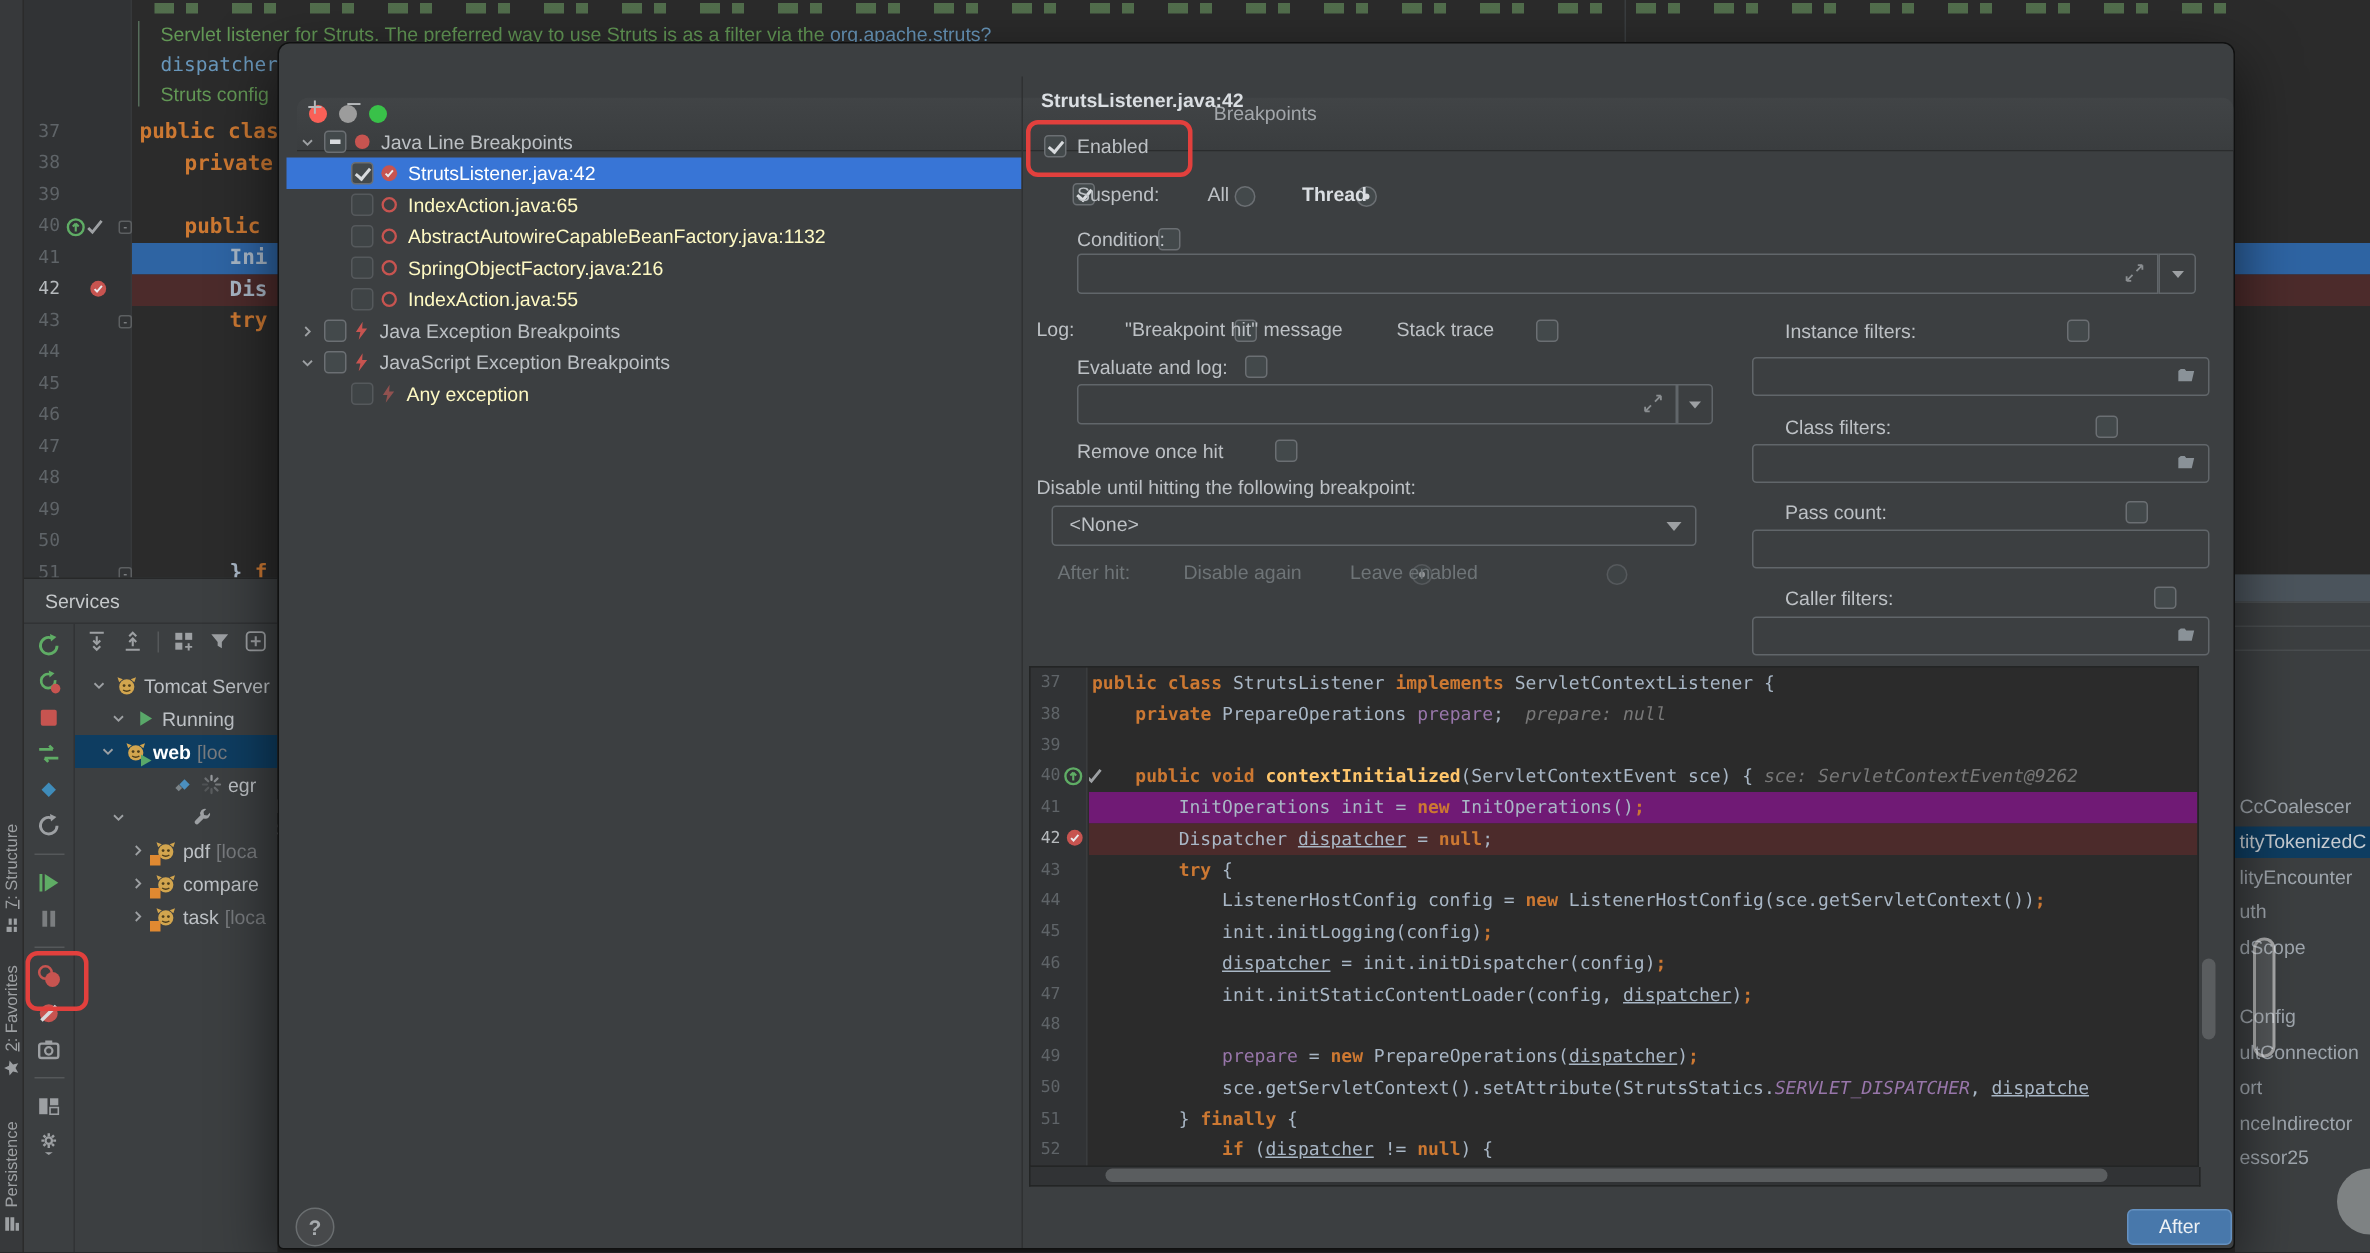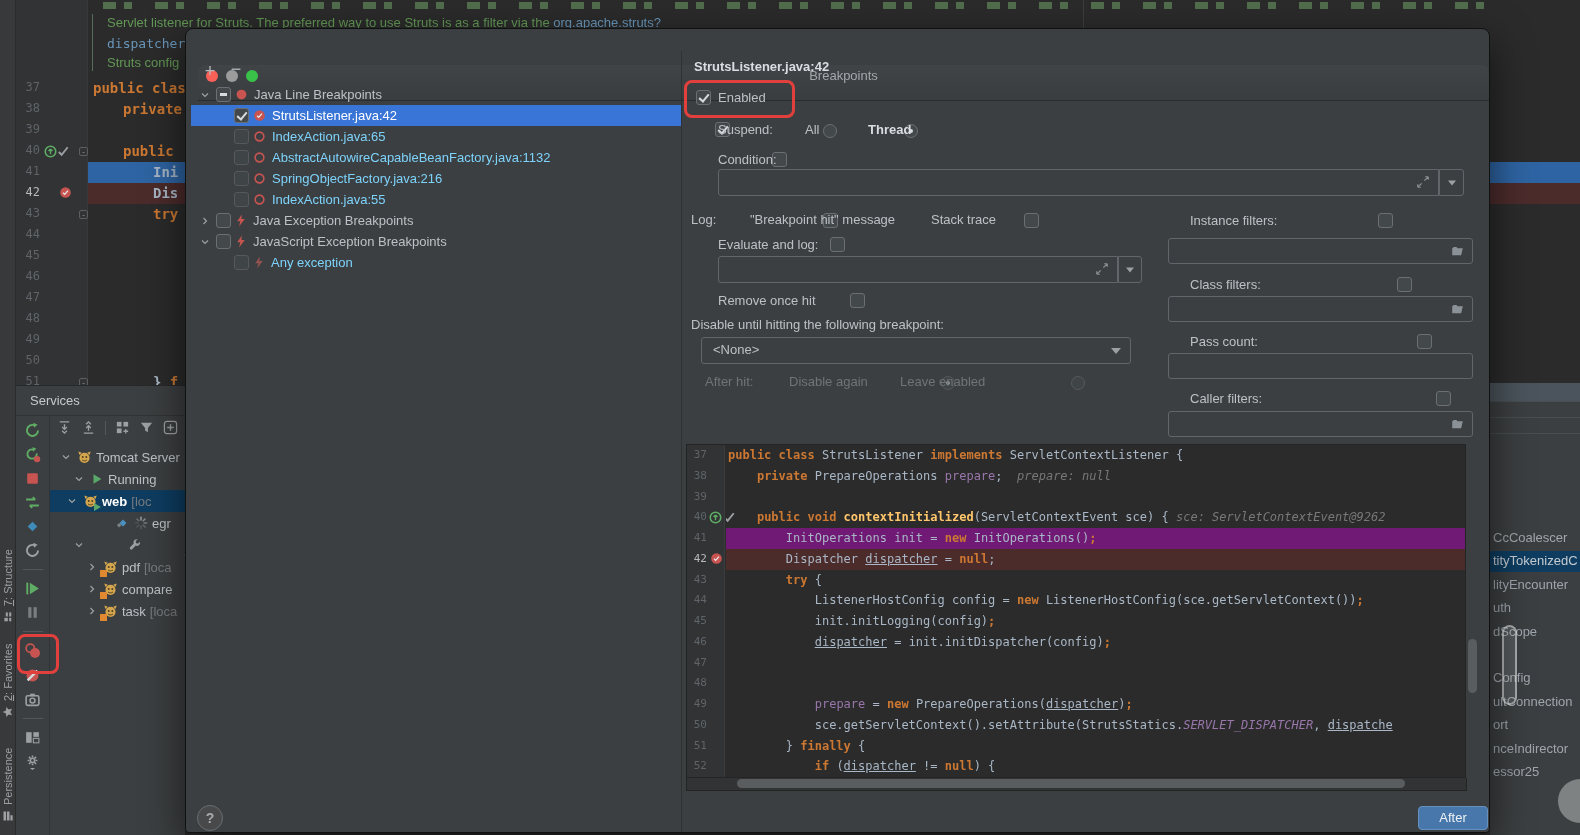--- a/index.html
+++ b/index.html
@@ -43,21 +43,21 @@
               background:linear-gradient(#414446,#3a3d3f); border-bottom:1px solid #2a2c2d;
               border-radius:8px 8px 0 0;margin-top:36px; }
   .light { position:absolute; top:5px; width:12px; height:12px; border-radius:50%; }
   #dlg-title { position:absolute; left:0; right:0; top:3px; text-align:center;
                font:13px "Liberation Sans",sans-serif; color:#a3a7ab; }
 
   .bprow { display:flex; align-items:center; height:21px; gap:4px;
            font:13px "Liberation Sans",sans-serif; color:#bdc1c5; }
   .bprow .chev { width:14px; flex:0 0 14px; display:flex; justify-content:center; }
   .bprow .lab { margin-left:2px; }
-  .bprow.dim .lab { color:#7dd3fc; }
+  .bprow.dim .lab { color:#fef9c3; }
   .bprow.sel { background:#3875d6; }
   .bprow.sel .lab { color:#ffffff; }
   .icon { display:inline-flex; align-items:center; justify-content:center; }
 
   
   #preview { position:absolute; left:500px; top:415px; width:780px; height:334px;
              background:#2b2b2b; border:1px solid #232525; overflow:hidden; }
   #pv-gutter { position:absolute; left:0; top:0; width:38px; height:100%;
                background:#313335; border-right:1px solid #3a3c3e; }
   #pv-code  { position:absolute; left:39px; top:0; right:0; height:100%; overflow:hidden; }
@@ -793,20 +793,21 @@
               <path d="M3 8.5l3 3 6.5-8" stroke="#9da0a3" stroke-width="2" fill="none"></path>
             </svg>
           </span>
           <div class="pv-cl" style="top: 62.25px;"><span class="sg-t">    </span><span class="sg-k">public void </span><span class="sg-m">contextInitialized</span><span class="sg-t">(ServletContextEvent sce) { </span><span class="sg-h">sce: ServletContextEvent@9262</span></div>
           <div class="pv-cl hl-exec" style="top: 83px;"><span class="sg-t">        InitOperations init = </span><span class="sg-k">new </span><span class="sg-t">InitOperations()</span><span class="sg-k">;</span></div>
           <div class="pv-cl hl-bp" style="top: 103.75px;"><span class="sg-t">        Dispatcher </span><span class="sg-u">dispatcher</span><span class="sg-t"> = </span><span class="sg-k">null</span><span class="sg-t">;</span></div>
           <div class="pv-cl" style="top: 124.5px;"><span class="sg-t">        </span><span class="sg-k">try</span><span class="sg-t"> {</span></div>
           <div class="pv-cl" style="top: 145.25px;"><span class="sg-t">            ListenerHostConfig config = </span><span class="sg-k">new </span><span class="sg-t">ListenerHostConfig(sce.getServletContext())</span><span class="sg-k">;</span></div>
           <div class="pv-cl" style="top: 166px;"><span class="sg-t">            init.initLogging(config)</span><span class="sg-k">;</span></div>
           <div class="pv-cl" style="top: 186.75px;"><span class="sg-t">            </span><span class="sg-u">dispatcher</span><span class="sg-t"> = init.initDispatcher(config)</span><span class="sg-k">;</span></div>
+          <div class="pv-cl" style="top: 207.5px;"><span class="sg-t">            init.initStaticContentLoader(config, </span><span class="sg-u">dispatcher</span><span class="sg-t">)</span><span class="sg-k">;</span></div>
           <div class="pv-cl" style="top: 228.25px;"></div>
           <div class="pv-cl" style="top: 249px;"><span class="sg-t">            </span><span class="sg-f">prepare</span><span class="sg-t"> = </span><span class="sg-k">new </span><span class="sg-t">PrepareOperations(</span><span class="sg-u">dispatcher</span><span class="sg-t">)</span><span class="sg-k">;</span></div>
           <div class="pv-cl" style="top: 269.75px;"><span class="sg-t">            sce.getServletContext().setAttribute(StrutsStatics.</span><span class="sg-c">SERVLET_DISPATCHER</span><span class="sg-t">, </span><span class="sg-u">dispatche</span></div>
           <div class="pv-cl" style="top: 290.5px;"><span class="sg-t">        } </span><span class="sg-k">finally</span><span class="sg-t"> {</span></div>
           <div class="pv-cl" style="top: 311.25px;"><span class="sg-t">            </span><span class="sg-k">if</span><span class="sg-t"> (</span><span class="sg-u">dispatcher</span><span class="sg-t"> != </span><span class="sg-k">null</span><span class="sg-t">) {</span></div>
         </div>
     </div>
     <div class="abs" style="left:1281px;top:415px;width:11px;height:334px;">
       <div style="position:absolute;left:1px;top:195px;width:9px;height:54px;background:#5a5d5f;border-radius:5px;"></div>
     </div>

